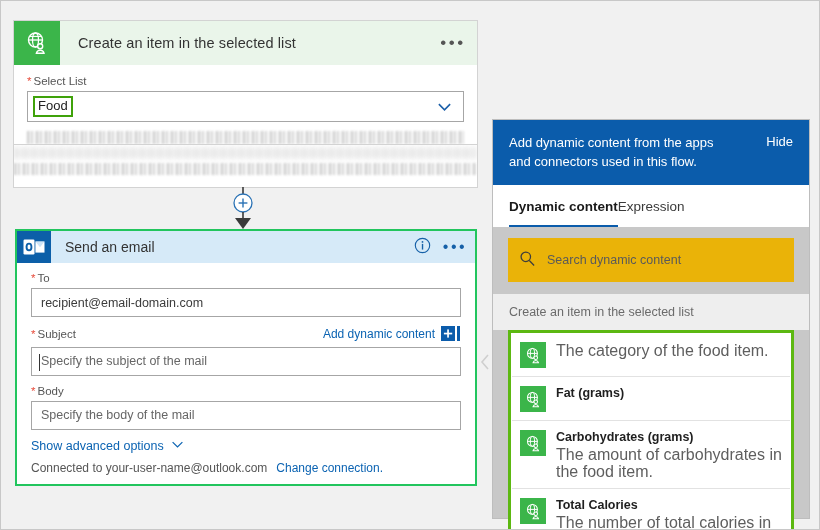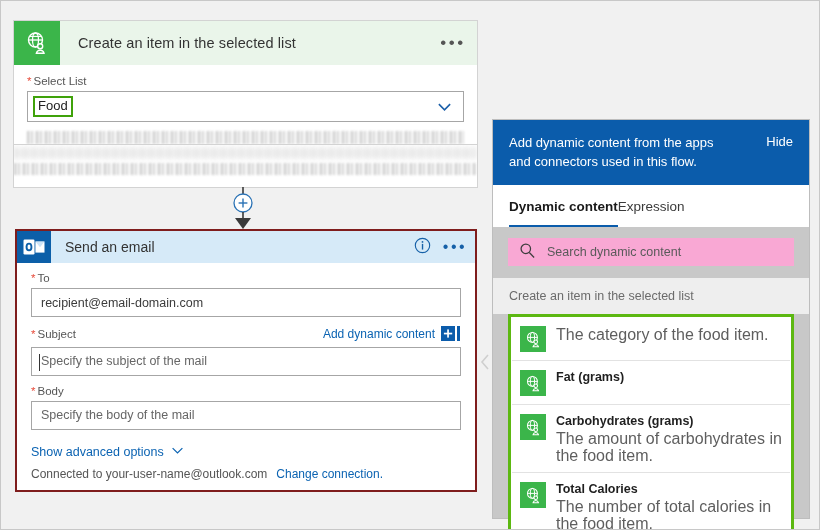--- a/index.html
+++ b/index.html
@@ -109,21 +109,21 @@
   .connector {
     position: absolute; left: 222px; top: 186px;
     width: 40px; height: 45px;
   }
 
   
   .ol-card {
     position: absolute; left: 14px; top: 228px;
     width: 462px;
     background: #ffffff;
-    border: 2px solid #7f1d1d;
+    border: 2px solid #22c55e;
   }
   .ol-head {
     display: flex; align-items: center;
     height: 32px;
     background: #d6eaf8;
   }
   .ol-icon-box {
     width: 34px; height: 32px;
     background: #0c5fa8;
     display: flex; align-items: center; justify-content: center;
@@ -164,21 +164,21 @@
   .txtbox.ph { color: #666; }
   .caret-bar {
     position: absolute; left: 7px; top: 6px;
     width: 1px; height: 17px; background: #333;
   }
   .spacer-sm { height: 9px; }
 
   .adv-link {
     font-size: 12.5px; color: #0b63b2;
     display: flex; align-items: center; gap: 7px;
-    margin-top: 14px;
+    margin-top: 8px;
   }
   .conn-line {
     margin-top: 7px;
     font-size: 12px; color: #555;
     display: flex; align-items: center; gap: 9px;
   }
   .conn-change { color: #0b63b2; }
 
   
   .collapse-handle {
@@ -224,21 +224,21 @@
     content: ""; position: absolute;
     left: 0; right: 0; bottom: 0; height: 2.5px;
     background: #0b5cab;
   }
 
   .dc-search-wrap {
     background: #c8c8c8;
     padding: 11px 15px 12px 15px;
   }
   .dc-search {
-    height: 28px; background: #f9a8d4;
+    height: 44px; background: #eab308;
     display: flex; align-items: center;
     padding-left: 11px; gap: 11px;
   }
   .dc-search-text { font-size: 12.5px; color: #5a5a5a; }
 
   .dc-group {
     background: #eeeeee;
     padding: 11px 16px 11px 16px;
     font-size: 12.5px; color: #6b6b6b;
   }

